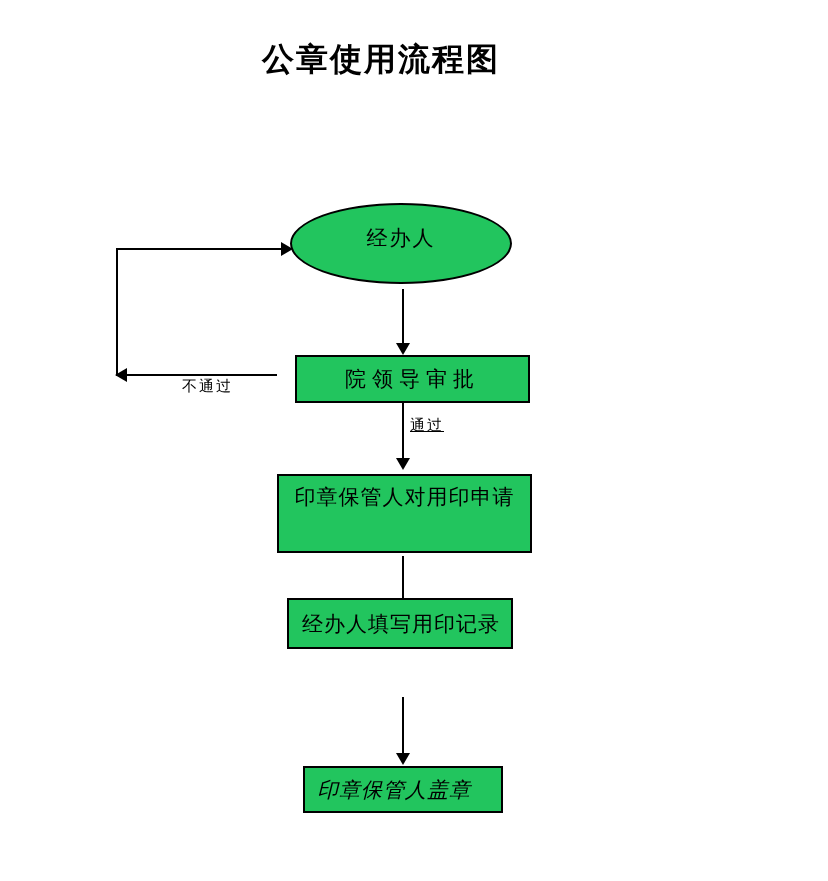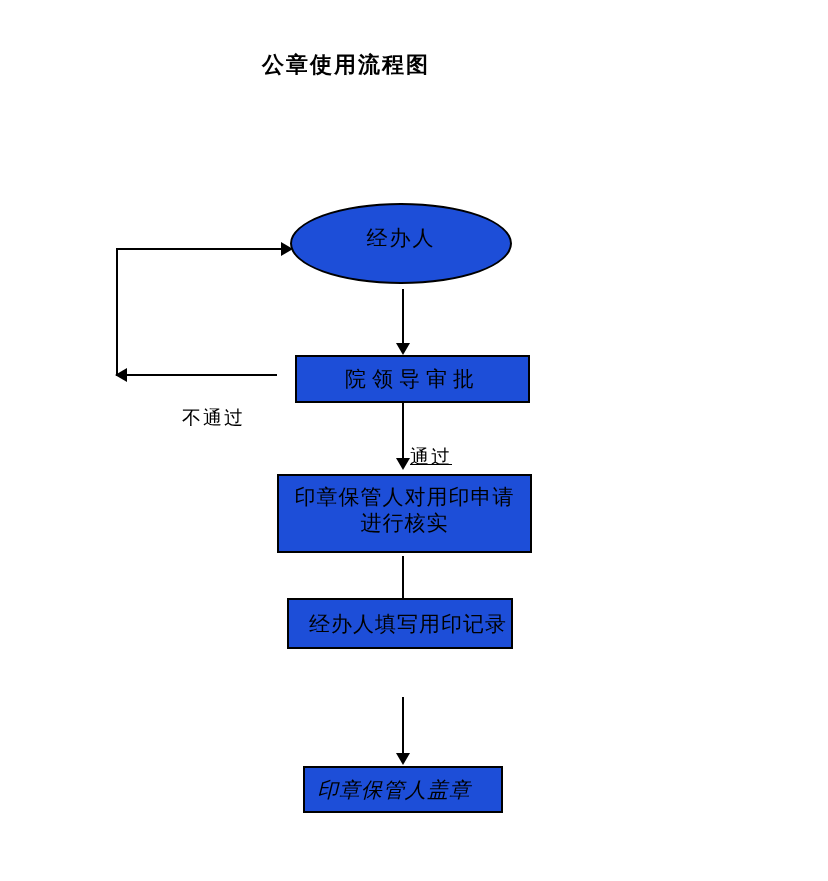--- a/index.html
+++ b/index.html
@@ -12,31 +12,31 @@
     width: 828px;
     height: 881px;
     background: #ffffff;
     font-family: "Liberation Sans", sans-serif;
     color: #000000;
     overflow: hidden;
   }
   .title {
     position: absolute;
     left: 262px;
-    top: 50px;
-    font-size: 22px;
+    top: 38px;
+    font-size: 32px;
     font-weight: bold;
     letter-spacing: 2px;
     white-space: nowrap;
   }
   .node {
     position: absolute;
     box-sizing: border-box;
     border: 2px solid #000000;
-    background: #1d4ed8;
+    background: #22c55e;
     display: flex;
     align-items: center;
     justify-content: center;
     font-size: 21px;
     letter-spacing: 1px;
     white-space: nowrap;
   }
   .ellipse {
     left: 290px; top: 203px;
     width: 222px; height: 81px;
@@ -57,21 +57,21 @@
     text-align: center;
     line-height: 26px;
     white-space: normal;
   }
   .box-verify .two-line { display: block; width: 100%; }
   .box-verify .two-line span { display: block; }
   .box-record {
     left: 287px; top: 598px;
     width: 226px; height: 51px;
     justify-content: flex-start;
-    padding-left: 20px;
+    padding-left: 13px;
   }
   .box-stamp {
     left: 303px; top: 766px;
     width: 200px; height: 47px;
     justify-content: flex-start;
     padding-left: 12px;
     font-style: italic;
   }
   .line {
     position: absolute;
@@ -91,25 +91,24 @@
     border-bottom: 7px solid transparent;
     border-left: 12px solid #000000;
   }
   .head-left {
     border-top: 7px solid transparent;
     border-bottom: 7px solid transparent;
     border-right: 12px solid #000000;
   }
   .edge-label {
     position: absolute;
-    font-size: 19px;
+    font-size: 15px;
     letter-spacing: 2px;
     white-space: nowrap;
     background: #ffffff;
-    margin-top: 28px;
   }
 </style>
 </head>
 <body>
 
 <div id="canvas">
 
   <div class="title">公章使用流程图</div>
 
   <div class="node ellipse">
@@ -130,21 +129,20 @@
   <div class="head head-right" style="left:281px; top:242px;"></div>
   <div class="edge-label" style="left:182px; top:377px;">不通过</div>
 
   <div class="line" style="left:402px; top:403px; width:2px; height:55px;"></div>
   <div class="head head-down" style="left:396px; top:458px;"></div>
   <div class="edge-label" style="left:410px; top:416px;text-decoration:underline;">通过</div>
 
   <div class="node box-verify">
     <span class="two-line">
       <span>印章保管人对用印申请</span>
-      <span>进行核实</span>
     </span>
   </div>
 
   <div class="line" style="left:402px; top:556px; width:2px; height:42px;"></div>
 
   <div class="node box-record">
     <span>经办人填写用印记录</span>
   </div>
 
   <div class="line" style="left:402px; top:697px; width:2px; height:56px;"></div>

